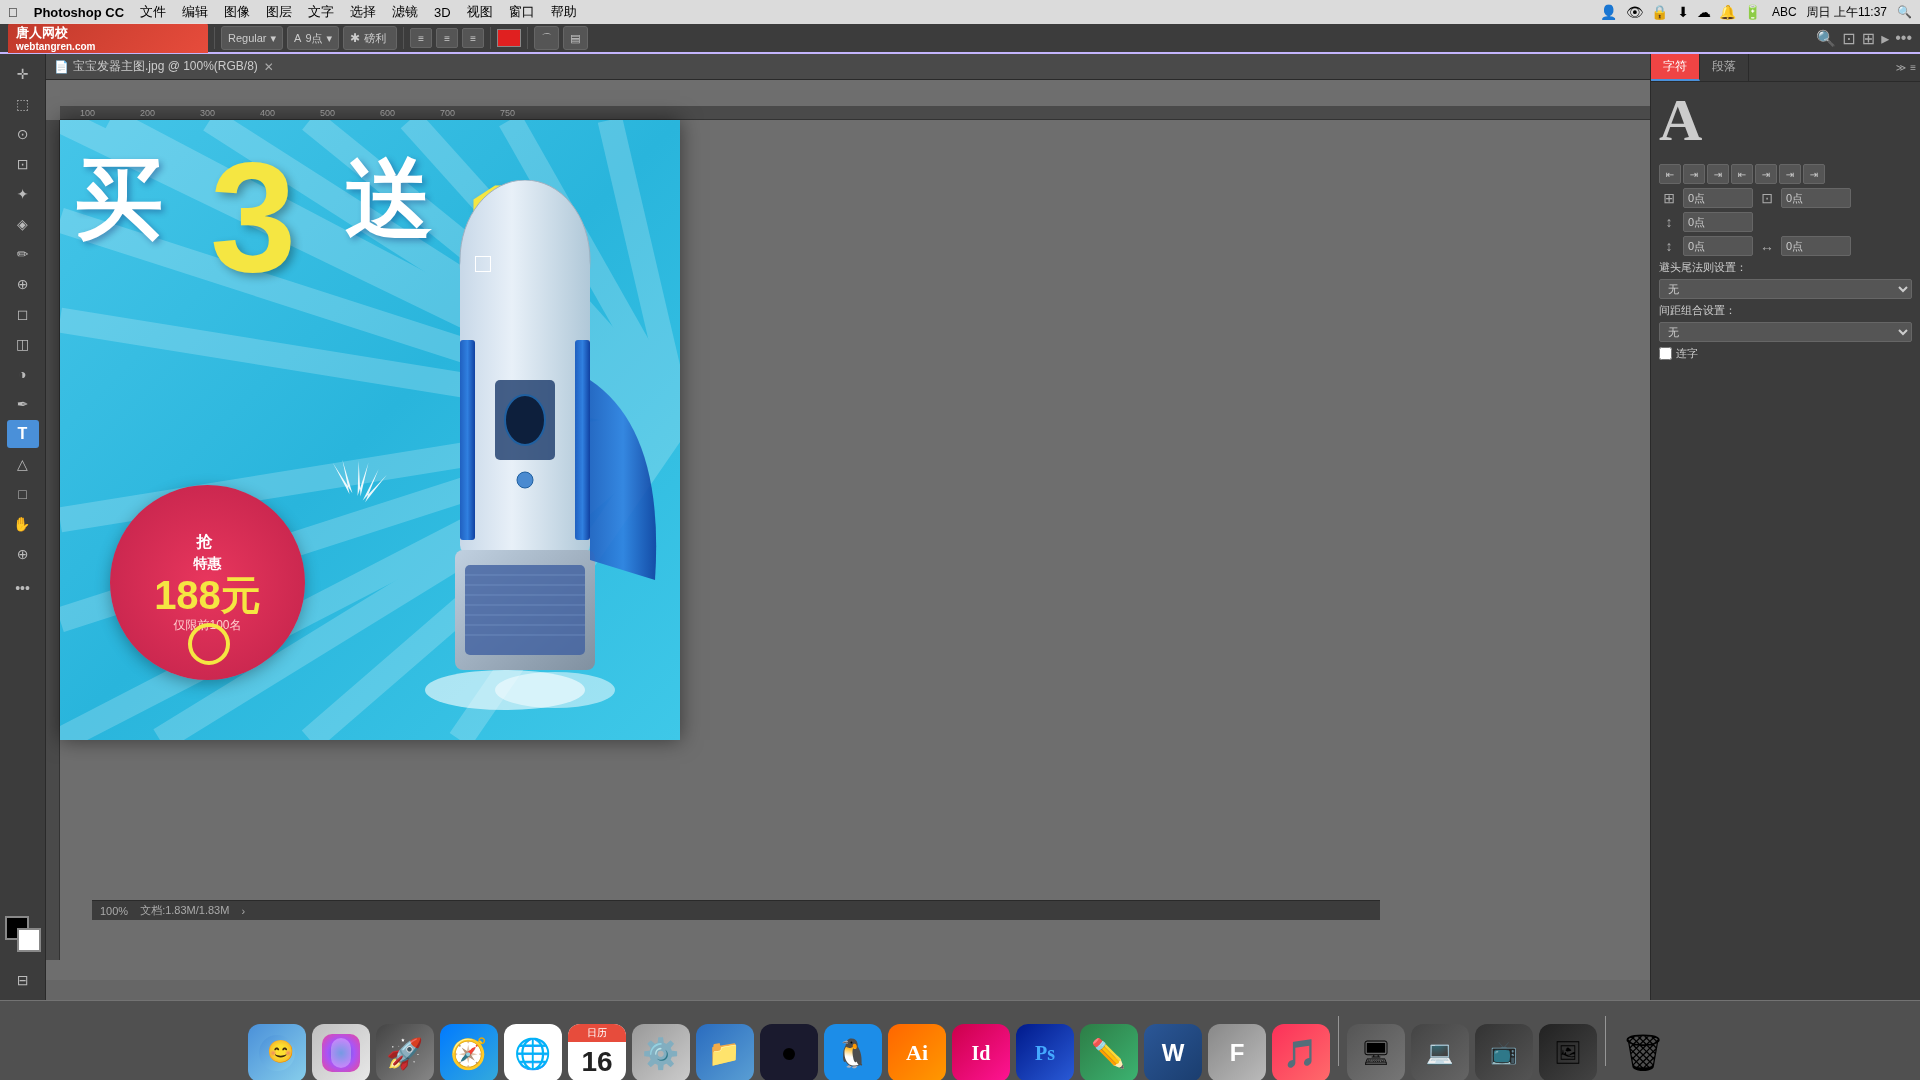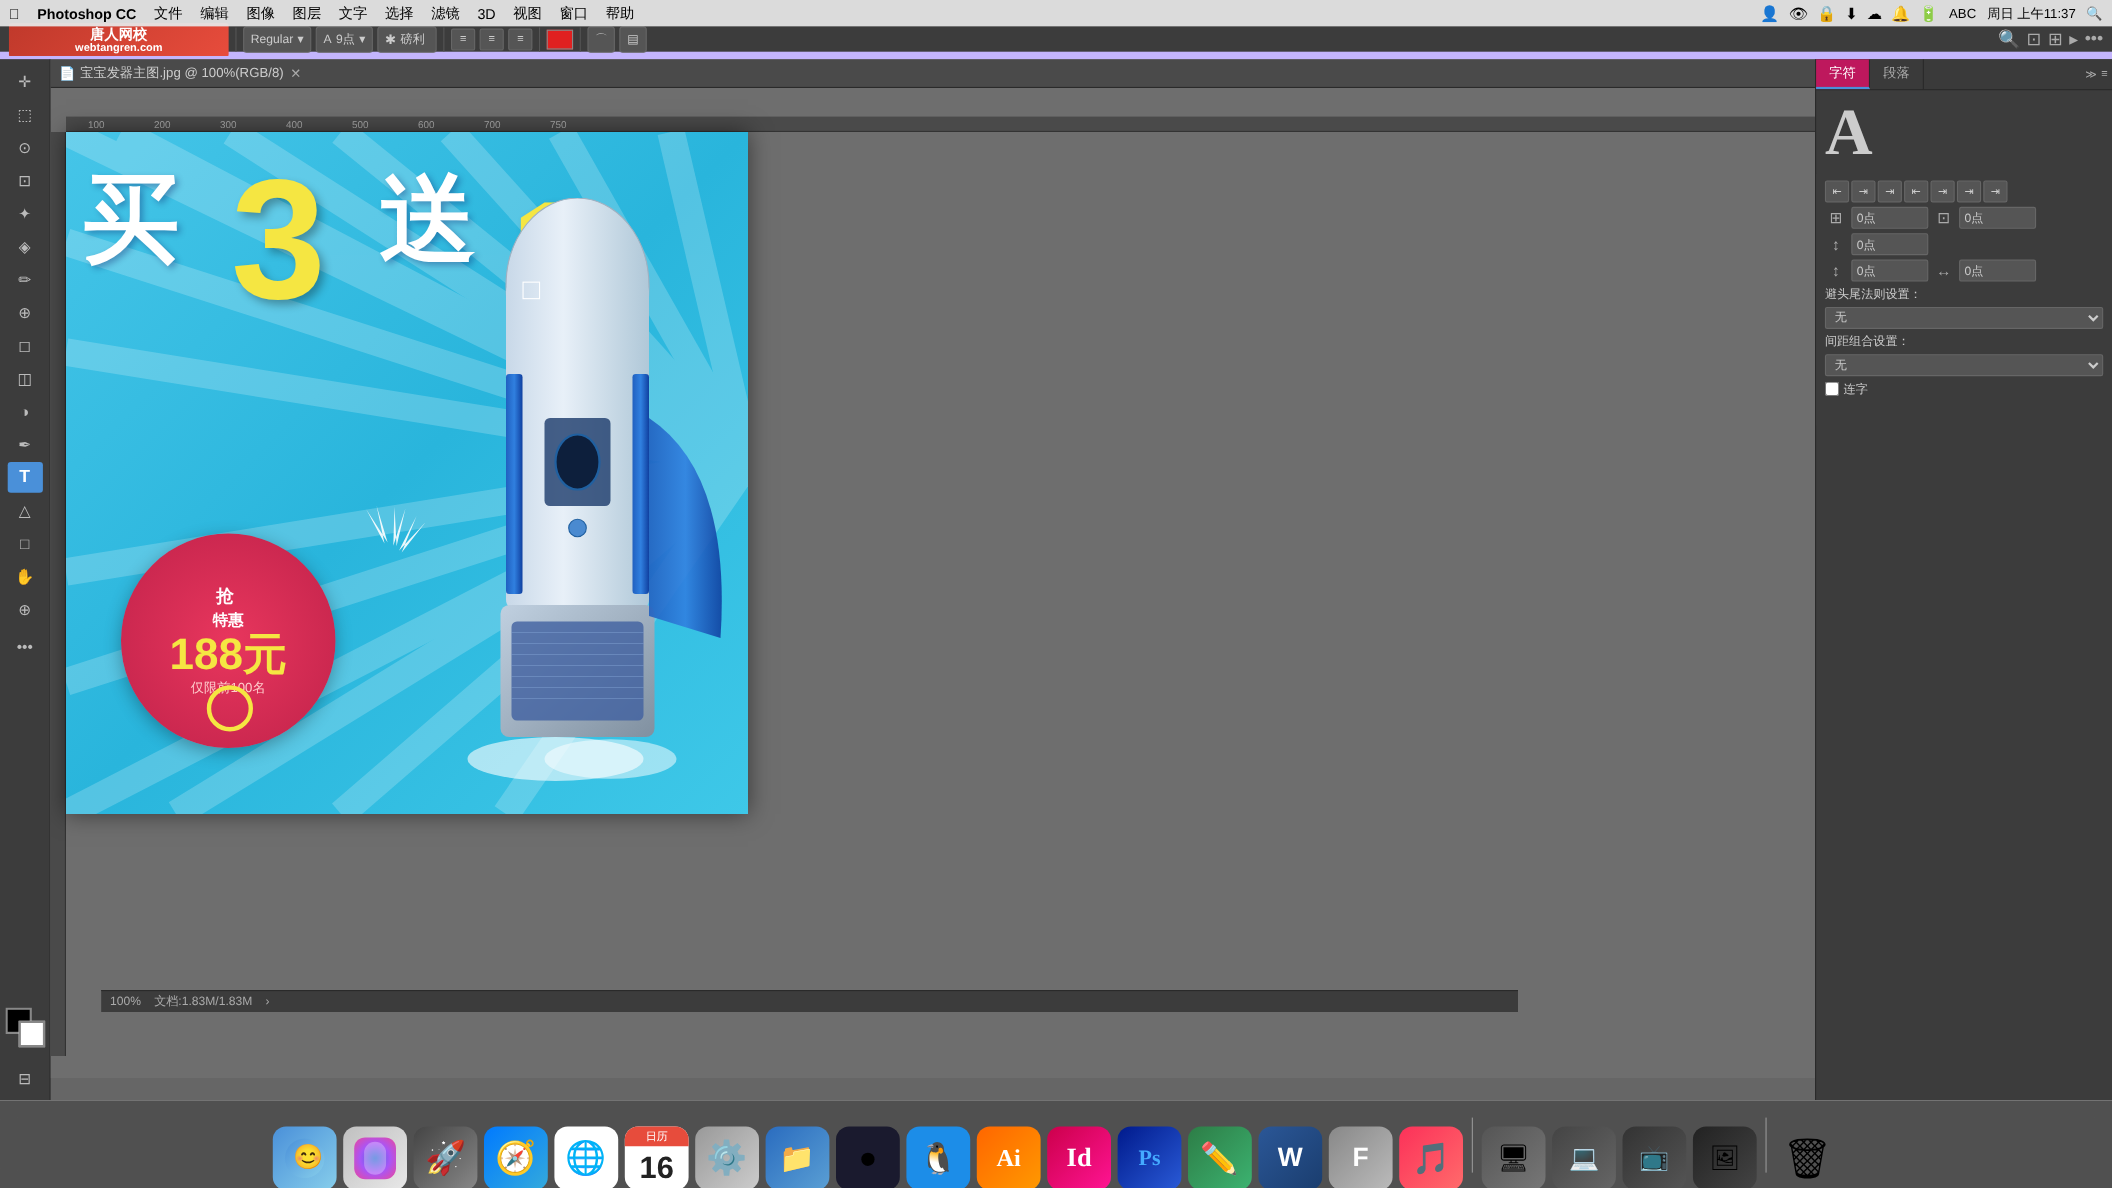--- a/index.html
+++ b/index.html
@@ -45,22 +45,21 @@
 
     
     #ps-toolbar {
       width: 100%;
       height: 30px;
       background: #3c3c3c;
       display: flex;
       align-items: center;
       padding: 0 8px;
       gap: 4px;
-      border-bottom: 7px solid #c4b5fd;
-      text-align: center;
+      border-bottom: 2px solid #c4b5fd;
     }
     .tool-btn {
       height: 24px;
       padding: 0 6px;
       background: #555;
       border: 1px solid #666;
       border-radius: 3px;
       color: #ccc;
       font-size: 11px;
       display: flex;
@@ -307,21 +306,21 @@
     }
     .panel-tab {
       padding: 4px 12px;
       font-size: 12px;
       color: #aaa;
       cursor: pointer;
       border-right: 1px solid #2a2a2a;
     }
     .panel-tab.active {
       color: #fff;
-      background: #be185d;
+      background: #ef4444;
       border-bottom: 2px solid #4a90d9;
     }
 
     
     #dock {
       position: absolute;
       bottom: 0;
       left: 0;
       right: 0;
       height: 80px;
@@ -737,21 +736,21 @@
 
   <div class="dock-icon" style="background:#1c8de8;border-radius:12px;">
     <div style="font-size:28px;">🐧</div>
   </div>
 
   <div class="dock-icon" style="background:linear-gradient(135deg,#ff6600,#ff9900);border-radius:12px;">
     <span class="ai-text" style="color:#fff;">Ai</span>
   </div>
 
   <div class="dock-icon" style="background:linear-gradient(135deg,#cc004b,#ff1493);border-radius:12px;">
-    <span class="ai-text" style="color:#fff;font-size:24px;">Id</span>
+    <span class="ai-text" style="color:#fff;font-size:20px;">Id</span>
   </div>
 
   <div class="dock-icon" style="background:linear-gradient(135deg,#001a8c,#2a5bd7);border-radius:12px;">
     <span class="ai-text" style="color:#4af;font-size:20px;">Ps</span>
   </div>
 
   <div class="dock-icon" style="background:linear-gradient(135deg,#2d7d46,#3cb371);border-radius:12px;">
     <div style="font-size:28px;">✏️</div>
   </div>
 

